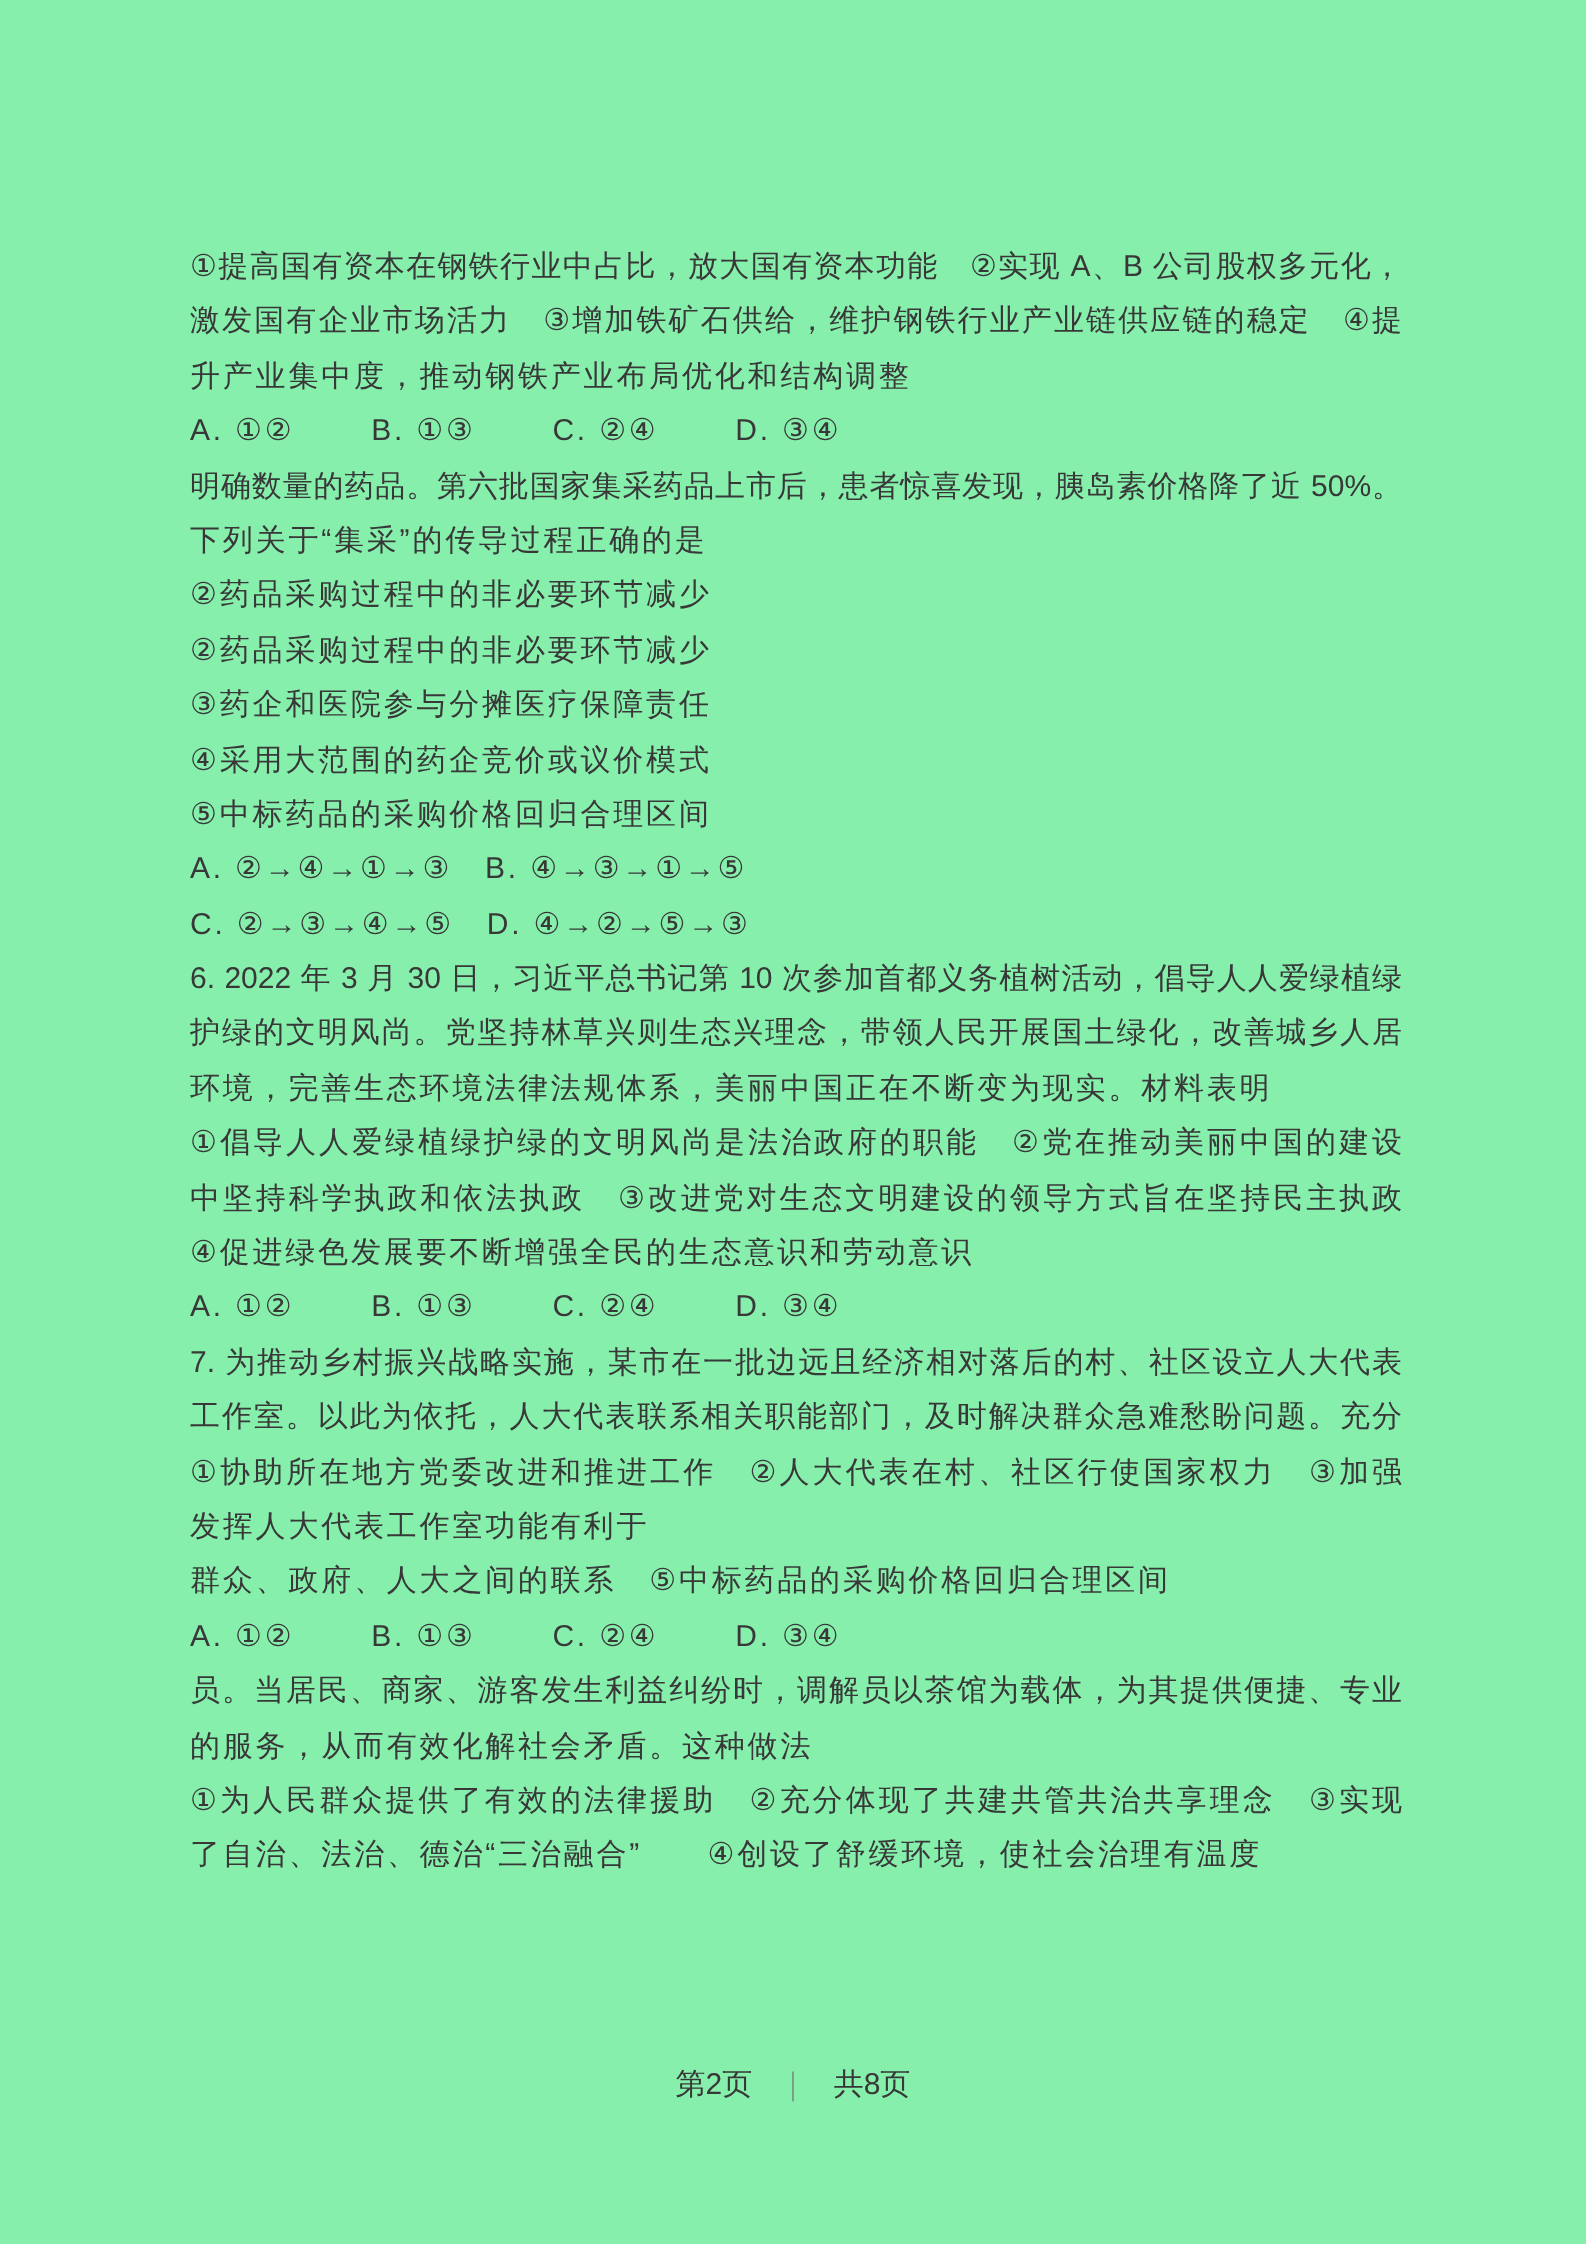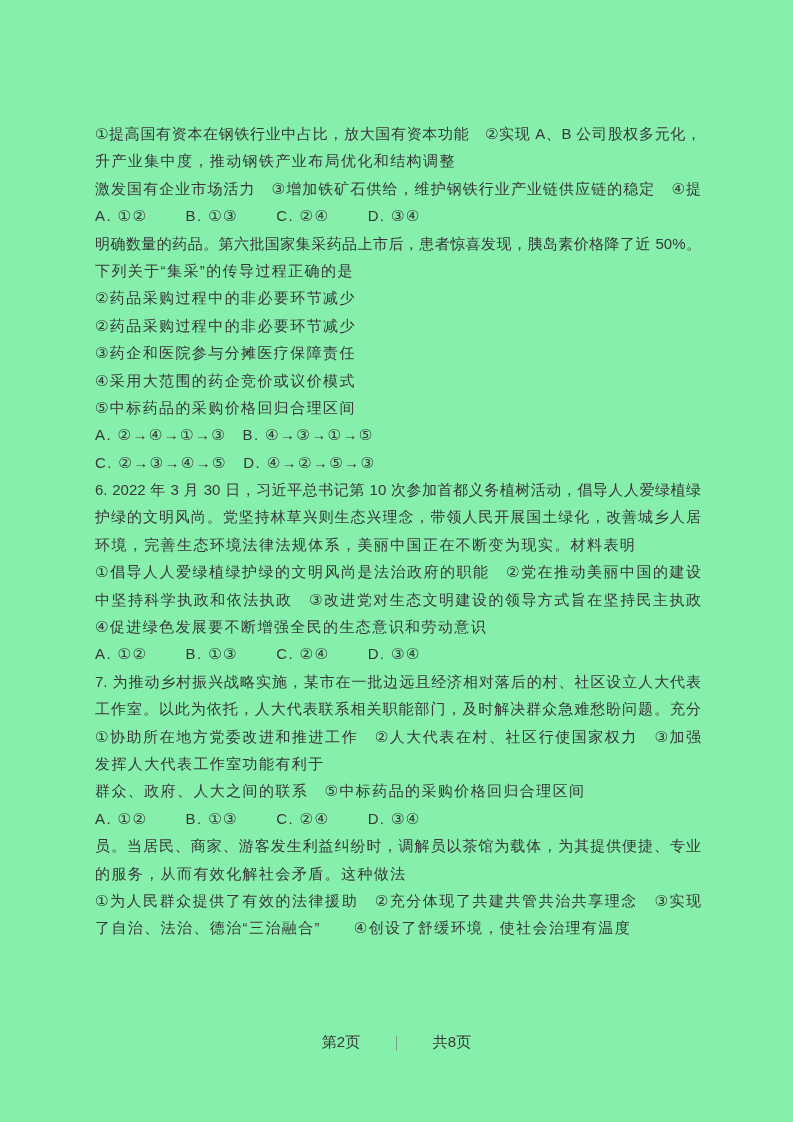--- a/index.html
+++ b/index.html
@@ -36,37 +36,37 @@
     text-align-last: justify;
   }
   .footer {
     position: absolute;
     top: 1033px;
     left: 0;
     right: 0;
     display: flex;
     justify-content: center;
     align-items: flex-start;
-    gap: 29px;
+    gap: 13px;
     font-size: 15px;
     color: #383838;
   }
   .footer .divider {
     color: #6a6a6a;
     transform: scaleX(0.6);
   }
 </style>
 </head>
 <body>
 
 <div class="page">
   <div class="content" id="content">
       <div class="line fill">①提高国有资本在钢铁行业中占比，放大国有资本功能　②实现 A、B 公司股权多元化，</div>
+      <div class="line fill">激发国有企业市场活力　③增加铁矿石供给，维护钢铁行业产业链供应链的稳定　④提</div>
       <div class="line">升产业集中度，推动钢铁产业布局优化和结构调整</div>
-      <div class="line fill">激发国有企业市场活力　③增加铁矿石供给，维护钢铁行业产业链供应链的稳定　④提</div>
       <div class="line">A. ①②　　 B. ①③　　 C. ②④　　 D. ③④</div>
       <div class="line fill">明确数量的药品。第六批国家集采药品上市后，患者惊喜发现，胰岛素价格降了近 50%。</div>
       <div class="line">下列关于“集采”的传导过程正确的是</div>
       <div class="line">②药品采购过程中的非必要环节减少</div>
       <div class="line">②药品采购过程中的非必要环节减少</div>
       <div class="line">③药企和医院参与分摊医疗保障责任</div>
       <div class="line">④采用大范围的药企竞价或议价模式</div>
       <div class="line">⑤中标药品的采购价格回归合理区间</div>
       <div class="line">A. ②→④→①→③　B. ④→③→①→⑤</div>
       <div class="line">C. ②→③→④→⑤　D. ④→②→⑤→③</div>

